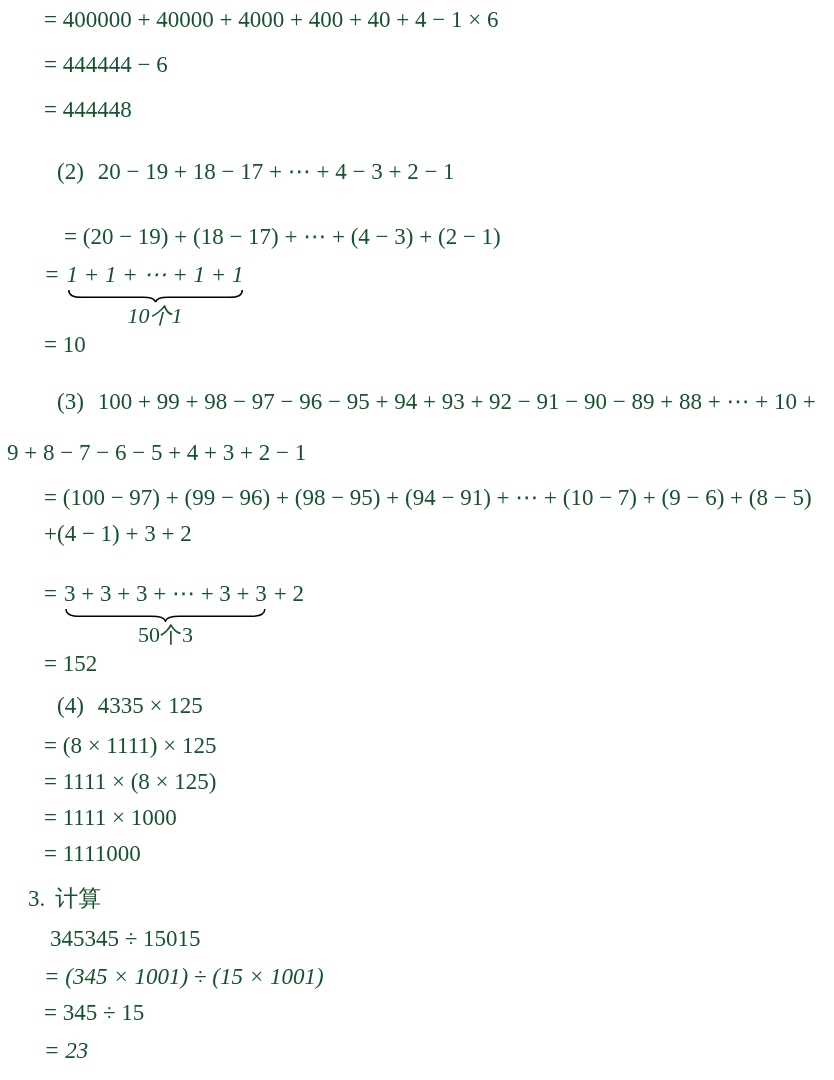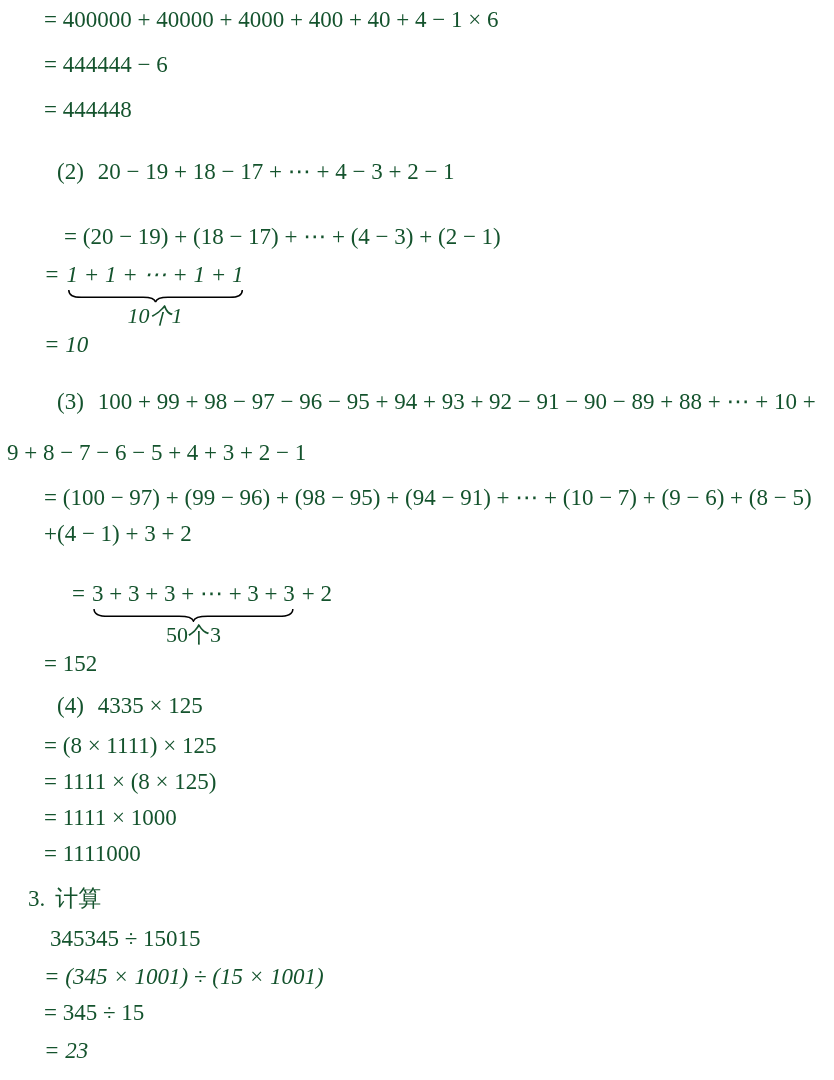--- a/index.html
+++ b/index.html
@@ -24,25 +24,25 @@
     white-space: nowrap;
   }
   
   .g2  { margin-top: 2px; }
   .g5  { margin-top: 15px; }
   .g6  { margin-top: 6px; }
   .g8  { margin-top: 8px; font-style: italic; }
   .g10 { margin-top: 10px; }
   .g12 { margin-top: 12px; }
   .g15 { margin-top: 15px; }
-  .g20 { margin-top: 20px; font-style: italic; }
+  .g20 { margin-top: 20px; }
   .g21 { margin-top: 21px; }
   .g26 { margin-top: 32px; }
   .g27 { margin-top: 27px; }
-  .g30 { margin-top: 30px; margin-left: 28px; }
+  .g30 { margin-top: 30px; }
   .g35 { margin-top: 35px; margin-left: 20px; }
   
   .item  { margin-left: 13px; }
   .hang  { margin-left: -37px; }
   .sec   { margin-left: -16px; }
   .stmt  { margin-left: 6px; }
   .ilabel { margin-right: 14px; }
   .nlabel { margin-right: 10px; }
   
   .braceline { margin-bottom: 40px; }

